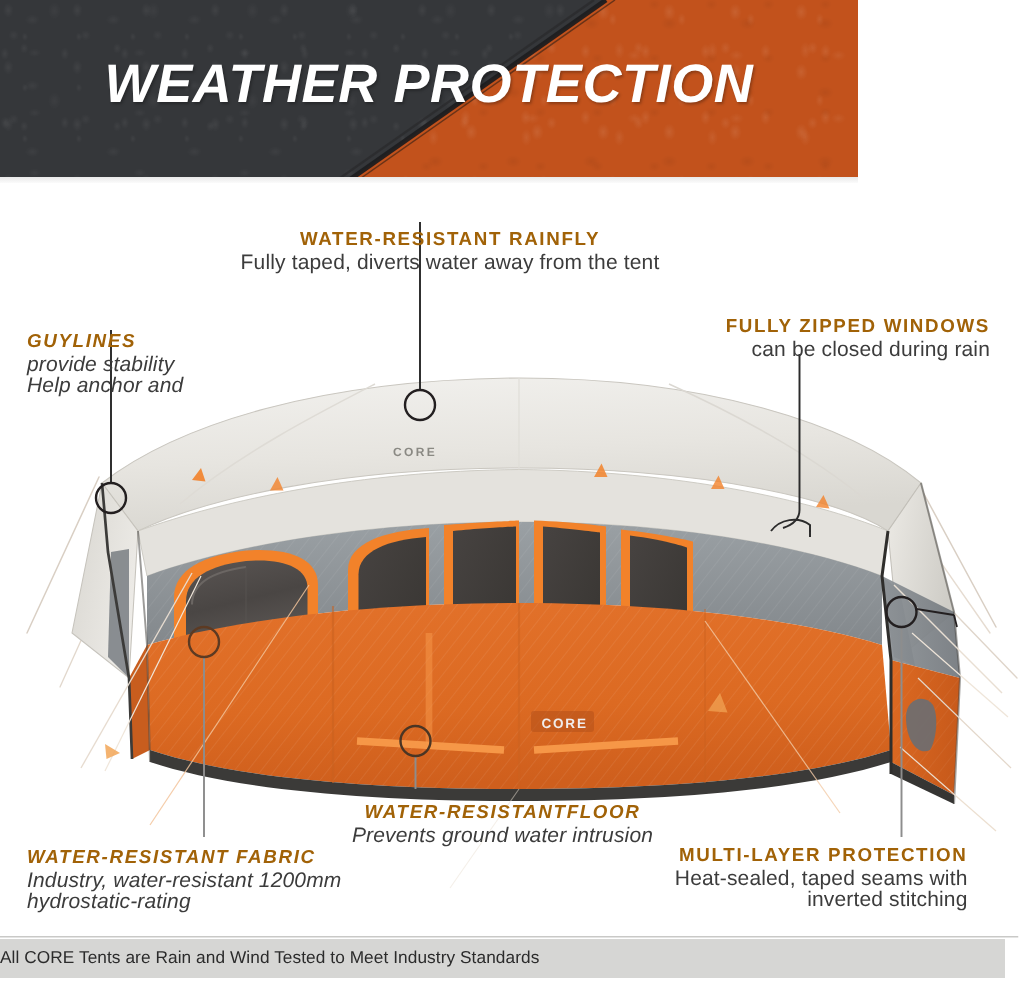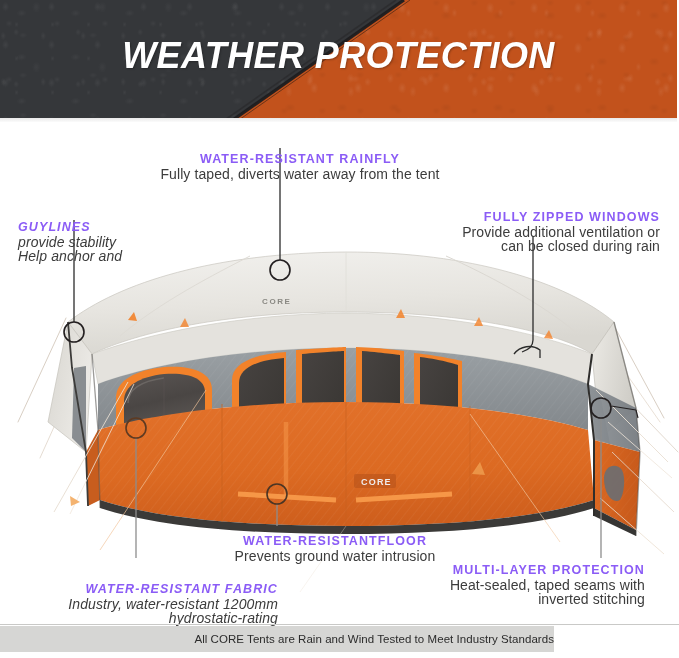--- a/index.html
+++ b/index.html
@@ -10,21 +10,21 @@
     width: 679px; height: 658px;
     font-family: "Liberation Sans", sans-serif;
     overflow: hidden;
     position: relative;
   }
   .page { position: relative; width: 679px; height: 658px; background:#fff; }
 
   
   .banner {
     position: absolute; left: 0; top: 0;
-    width: 677px; height: 122px;
+    width: 572px; height: 122px;
     overflow: hidden;
     background: #4d7c0f;
     text-decoration: underline;
   }
   .banner-dark {
     position: absolute; inset: 0;
     background-color: #35373a;
     background-image:
       radial-gradient(ellipse 5px 7px at 12% 18%, rgba(255,255,255,.055), rgba(255,255,255,0) 70%),
       radial-gradient(ellipse 4px 5px at 26% 62%, rgba(255,255,255,.05), rgba(255,255,255,0) 70%),
@@ -69,48 +69,48 @@
   .banner-bottom-edge {
     position: absolute; left:0; top:118px; width:679px; height:4px;
     background: linear-gradient(#e9e9e9, #fbfbfb);
   }
 
   
   .callout { position: absolute; }
   .callout .c-title {
     font-size: 12.5px;
     font-weight: bold;
-    color: #8b5cf6;
+    color: #a16207;
     letter-spacing: 1.1px;
     line-height: 15px;
     white-space: nowrap;
   }
   .callout .c-sub {
     font-size: 14px;
     color: #3c3c3c;
     line-height: 14px;
     letter-spacing: .1px;
   }
   .ta-left   { text-align: left; font-style: italic; }
   .ta-center { text-align: center; }
   .ta-right  { text-align: right; }
 
   #callout-rainfly  { left: 150px; top: 152px; width: 300px; }
   #callout-guylines { left: 18px;  top: 220px; width: 170px; }
   #callout-windows  { left: 420px; top: 210px; width: 240px; }
-  #callout-fabric   { left: 18px;  top: 582px; width: 260px; text-align: right; }
-  #callout-floor    { left: 215px; top: 534px; width: 240px; }
+  #callout-fabric   { left: 18px;  top: 564px; width: 260px; }
+  #callout-floor    { left: 215px; top: 534px; width: 240px; font-style: italic; }
   #callout-multi    { left: 413px; top: 563px; width: 232px; }
 
   
   .footer {
     position: absolute; left: 0; top: 626px;
-    width: 554px; height: 26px;
+    width: 670px; height: 26px;
     background: #d6d6d4;
-    display: flex; align-items: center; justify-content: flex-end;
+    display: flex; align-items: center; justify-content: flex-start;
   }
   .footer-text {
     font-size: 11.5px;
     color: #2b2b2b;
     letter-spacing: .05px;
     white-space: nowrap;
   }
   .footer-rule {
     position: absolute; left:0; top: 624px; width: 679px; height: 1px;
     background: #c9c9c7;
@@ -395,21 +395,20 @@
   </div>
 
   <div class="callout ta-left" id="callout-guylines">
     <div class="c-title">GUYLINES</div>
     <div class="c-sub">provide stability</div>
     <div class="c-sub">Help anchor and</div>
   </div>
 
   <div class="callout ta-right" id="callout-windows">
     <div class="c-title">FULLY ZIPPED WINDOWS</div>
-    <div class="c-sub">Provide additional ventilation or</div>
     <div class="c-sub">can be closed during rain</div>
   </div>
 
   <div class="callout ta-left" id="callout-fabric">
     <div class="c-title">WATER-RESISTANT FABRIC</div>
     <div class="c-sub">Industry, water-resistant 1200mm</div>
     <div class="c-sub">hydrostatic-rating</div>
   </div>
 
   <div class="callout ta-center" id="callout-floor">

